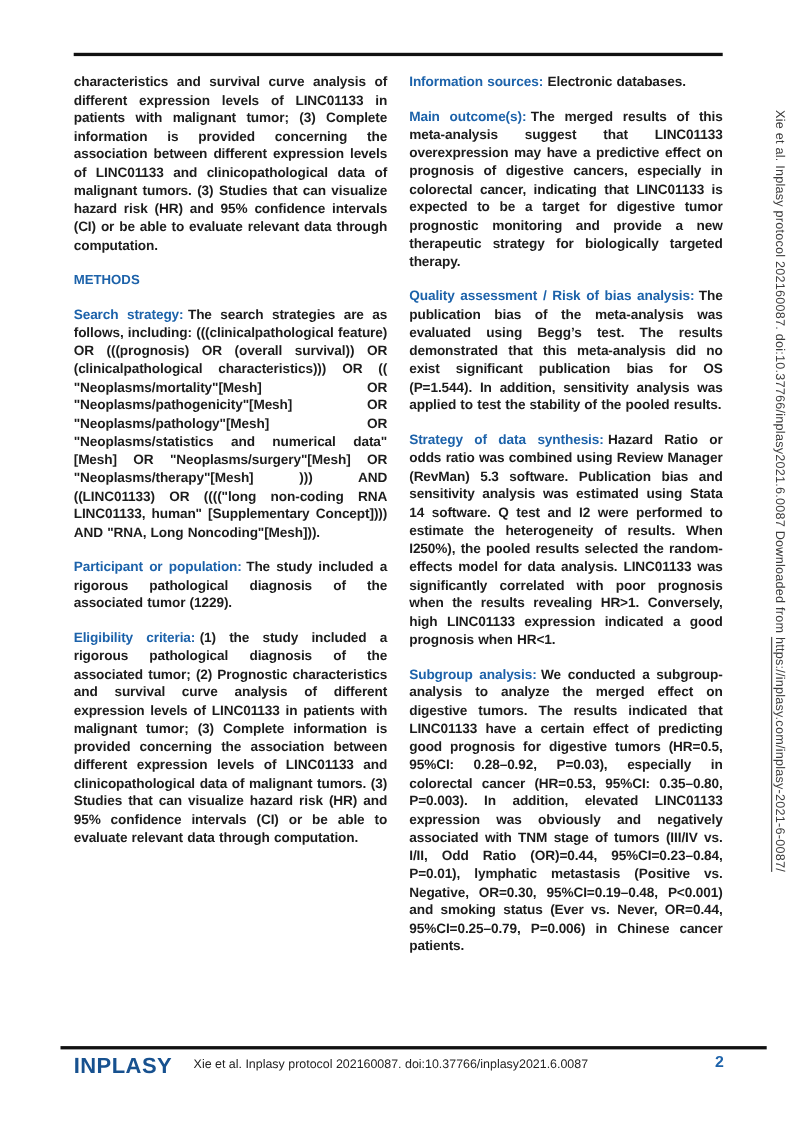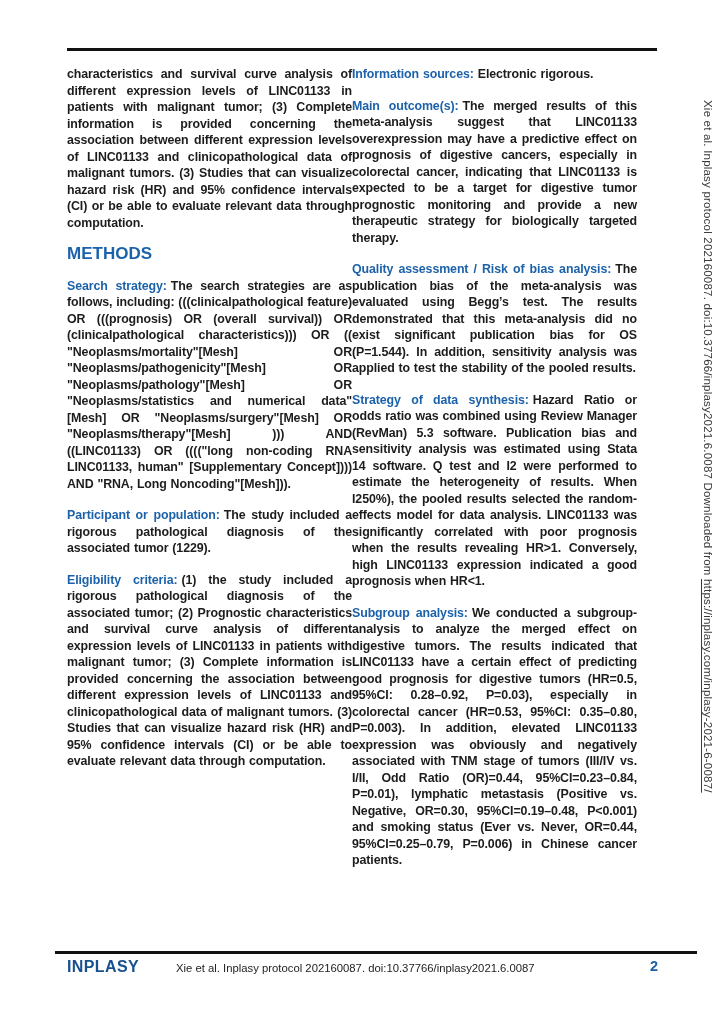--- a/index.html
+++ b/index.html
@@ -15,55 +15,55 @@
     background:#ffffff;
     overflow:hidden;
     font-family:"Liberation Sans",sans-serif;
   }
   .top-rule{
     position:absolute;left:67px;top:48px;width:590px;height:3px;
     background:#111111;
   }
   .columns{
     position:absolute;left:67px;top:66px;width:590px;
-    display:flex;
+    display:flex;gap:20px;
   }
   .col{width:285px;}
   .para{
     margin:0 0 15px 0;
     font-size:12.4px;line-height:16.5px;
     font-weight:700;color:var(--body);
     text-align:justify;
     letter-spacing:-0.1px;
     word-spacing:0.5px;
   }
   .heading{
     margin:0 0 15px 0;
-    font-size:17px;line-height:16.5px;
+    font-size:12px;line-height:16.5px;
     font-weight:700;color:var(--accent);
   }
   .label{color:var(--accent);margin-right:4px;}
   .sidebar{
     position:absolute;top:100px;right:9px;height:900px;
     writing-mode:vertical-rl;
     font-size:11.5px;line-height:14px;letter-spacing:0.2px;
     font-weight:400;color:var(--side);
     white-space:nowrap;
   }
   .side-link{
     color:var(--side);
     text-decoration:underline;
   }
   .footer-rule{
     position:absolute;left:55px;top:951px;width:642px;height:3px;
     background:#111111;
   }
   .footer-logo{
     position:absolute;left:67px;top:958px;
-    font-size:16px;font-weight:700;letter-spacing:0.4px;
+    font-size:20px;font-weight:700;letter-spacing:0.4px;
     color:var(--logo);
   }
   .footer-citation{
     position:absolute;left:176px;top:962px;
     font-size:11.3px;font-weight:400;color:#222222;
   }
   .footer-page{
     position:absolute;right:66px;top:958px;
     font-size:14.5px;font-weight:700;color:var(--accent);
   }
@@ -86,21 +86,21 @@
 
       <p class="para"><span class="label">Participant or population:</span><span>The study included a rigorous pathological diagnosis of the associated tumor (1229).</span></p>
 
 
 
 
       <p class="para"><span class="label">Eligibility criteria:</span><span>(1) the study included a rigorous pathological diagnosis of the associated tumor; (2) Prognostic characteristics and survival curve analysis of different expression levels of LINC01133 in patients with malignant tumor; (3) Complete information is provided concerning the association between different expression levels of LINC01133 and clinicopathological data of malignant tumors. (3) Studies that can visualize hazard risk (HR) and 95% confidence intervals (CI) or be able to evaluate relevant data through computation.</span></p>
     </div>
 
     <div class="col">
-      <p class="para"><span class="label">Information sources:</span><span>Electronic rigorous.</span></p>
+      <p class="para"><span class="label">Information sources:</span><span>Electronic databases.</span></p>
 
       <p class="para"><span class="label">Main outcome(s):</span><span>The merged results of this meta-analysis suggest that LINC01133 overexpression may have a predictive effect on prognosis of digestive cancers, especially in colorectal cancer, indicating that LINC01133 is expected to be a target for digestive tumor prognostic monitoring and provide a new therapeutic strategy for biologically targeted therapy.</span></p>
 
       <p class="para"><span class="label">Quality assessment / Risk of bias analysis:</span><span>The publication bias of the meta-analysis was evaluated using Begg’s test. The results demonstrated that this meta-analysis did no exist significant publication bias for OS (P=1.544). In addition, sensitivity analysis was applied to test the stability of the pooled results.</span></p>
 
       <p class="para"><span class="label">Strategy of data synthesis:</span><span>Hazard Ratio or odds ratio was combined using Review Manager (RevMan) 5.3 software. Publication bias and sensitivity analysis was estimated using Stata 14 software. Q test and I2 were performed to estimate the heterogeneity of results. When I250%), the pooled results selected the random-effects model for data analysis. LINC01133 was significantly correlated with poor prognosis when the results revealing HR&gt;1. Conversely, high LINC01133 expression indicated a good prognosis when HR&lt;1.</span></p>
 
       <p class="para"><span class="label">Subgroup analysis:</span><span>We conducted a subgroup-analysis to analyze the merged effect on digestive tumors. The results indicated that LINC01133 have a certain effect of predicting good prognosis for digestive tumors (HR=0.5, 95%CI: 0.28–0.92, P=0.03), especially in colorectal cancer (HR=0.53, 95%CI: 0.35–0.80, P=0.003). In addition, elevated LINC01133 expression was obviously and negatively associated with TNM stage of tumors (III/IV vs. I/II, Odd Ratio (OR)=0.44, 95%CI=0.23–0.84, P=0.01), lymphatic metastasis (Positive vs. Negative, OR=0.30, 95%CI=0.19–0.48, P&lt;0.001) and smoking status (Ever vs. Never, OR=0.44, 95%CI=0.25–0.79, P=0.006) in Chinese cancer patients.</span></p>
     </div>
 

